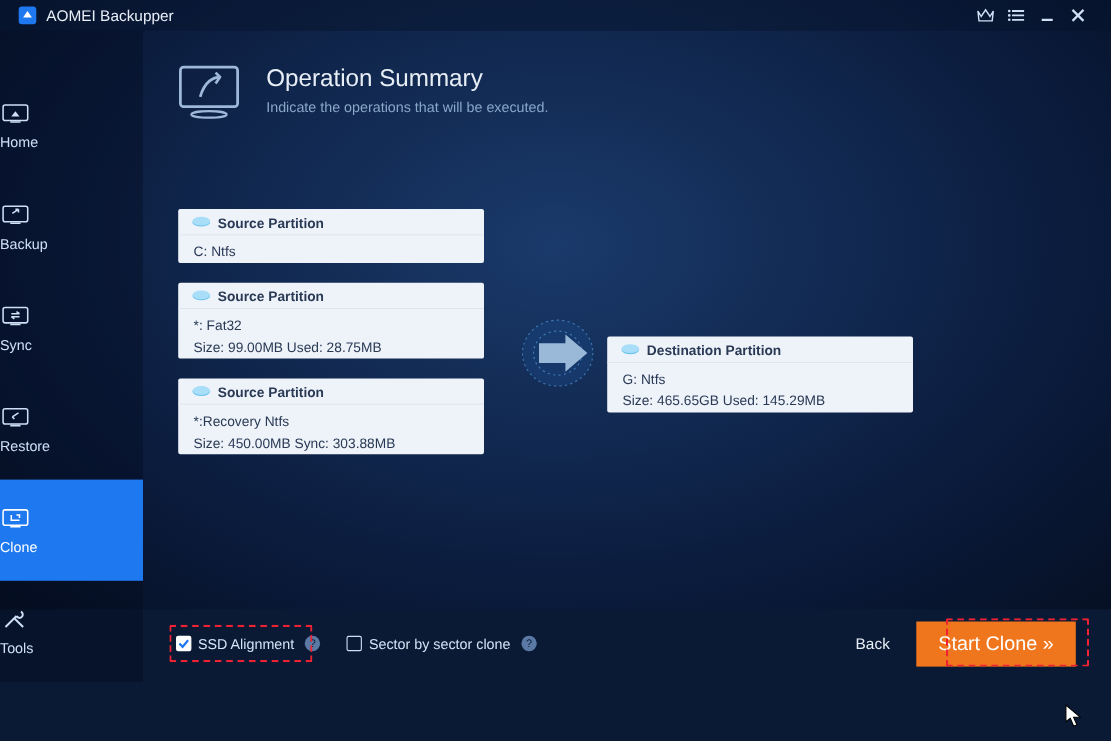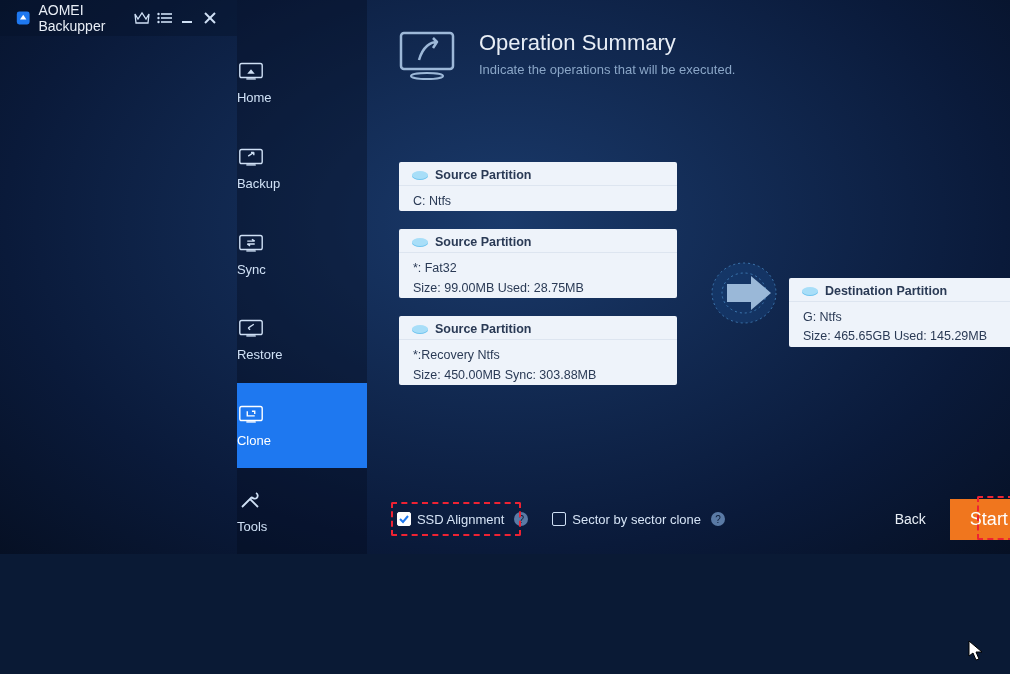--- a/index.html
+++ b/index.html
@@ -1,36 +1,36 @@
 <!DOCTYPE html>
 <html><head>
 <meta charset="utf-8">
 <style>
 *{margin:0;padding:0;box-sizing:border-box;font-family:"Segoe UI",Tahoma,sans-serif}
 body{width:1010px;height:674px;overflow:hidden;background:#0a1a35}
-.window{width:1010px;height:554px;background:radial-gradient(ellipse at 50% 40%,#1a3a6b 0%,#0a1a3a 70%,#061024 100%);display:flex;flex-direction:row;position:relative}
+.window{width:1010px;height:554px;background:radial-gradient(ellipse at 50% 40%,#1a3a6b 0%,#0a1a3a 70%,#061024 100%);display:flex;flex-direction:column;position:relative}
 .titlebar{height:36px;background:rgba(6,18,40,.4);display:flex;align-items:center;padding:0 16px;color:#e8eef6;font-size:14px}
 .titlebar-spacer{flex:1}
 .titlebar-btn{width:28px;height:28px;display:flex;align-items:center;justify-content:center;cursor:pointer;color:#cfe0f5}
 .body{flex:1;display:flex}
 .sidebar{width:130px;background:rgba(3,10,25,.35);display:flex;flex-direction:column;padding-top:40px}
 .side-item{display:flex;flex-direction:column;justify-content:center;height:92px;color:#cfe0f5;font-size:13px;gap:8px;cursor:pointer}
 .side-item.active{background:#1e78f0;color:#fff}
 .side-icon{width:28px;height:22px;display:flex;align-items:center;justify-content:center}
 .main{flex:1;position:relative;padding:30px 60px 0 30px;color:#cfe0f5}
 .header-row{display:flex;align-items:flex-start;gap:22px;margin-bottom:80px}
 .header-icon{width:60px;height:52px;display:flex;flex-direction:column;align-items:center;gap:4px}
 .header-title{font-size:22px;font-weight:400;color:#e8eef6;margin-bottom:6px}
 .header-sub{font-size:13px;color:#8aa6c7}
 .panel-wrap{display:flex;align-items:center;gap:0;position:relative;margin-left:2px}
 .src-col{display:flex;flex-direction:column;gap:18px;width:278px}
 .dst-col{width:278px;margin-left:112px;margin-top:78px}
 .arrow-wrap{position:absolute;left:300px;top:96px;width:90px;height:70px;display:flex;align-items:center;justify-content:center}
 .part-card{background:#eef3fa;color:#2a3a55;border-radius:2px}
-.card-head{display:flex;align-items:center;gap:8px;padding:6px 12px 3px 12px;font-size:12.5px;font-weight:600;color:#2a3a55;border-bottom:1px solid #dde5f0}
+.card-head{display:flex;gap:8px;padding:6px 12px 3px 12px;font-size:12.5px;font-weight:600;color:#2a3a55;border-bottom:1px solid #dde5f0}
 .card-body{padding:6px 14px 0 14px;font-size:12.5px;line-height:1.55;color:#2a3a55}
 .disk-icon{width:16px;height:10px;display:inline-block}
 .footer{position:absolute;left:0;right:0;bottom:0;height:70px;display:flex;align-items:center;padding:0 32px 0 30px}
 .opt{display:flex;align-items:center;gap:6px;font-size:13px;color:#d5e3f5;margin-right:24px}
 .chk{width:14px;height:14px;border:1.5px solid #cfe0f5;display:inline-flex;align-items:center;justify-content:center;border-radius:2px}
 .chk.checked{background:#fff;border-color:#fff}
 .help-q{width:14px;height:14px;border-radius:50%;background:#5a7aa5;display:inline-flex;align-items:center;justify-content:center;font-size:10px;color:#0a1a35;margin-left:4px}
 .footer-spacer{flex:1}
 .back-link{font-size:14px;color:#e8eef6;margin-right:24px;cursor:pointer}
 .start-btn{background:#f0761e;color:#fff;font-size:18px;padding:10px 20px;border:none;cursor:pointer;display:flex;align-items:center;gap:4px}

